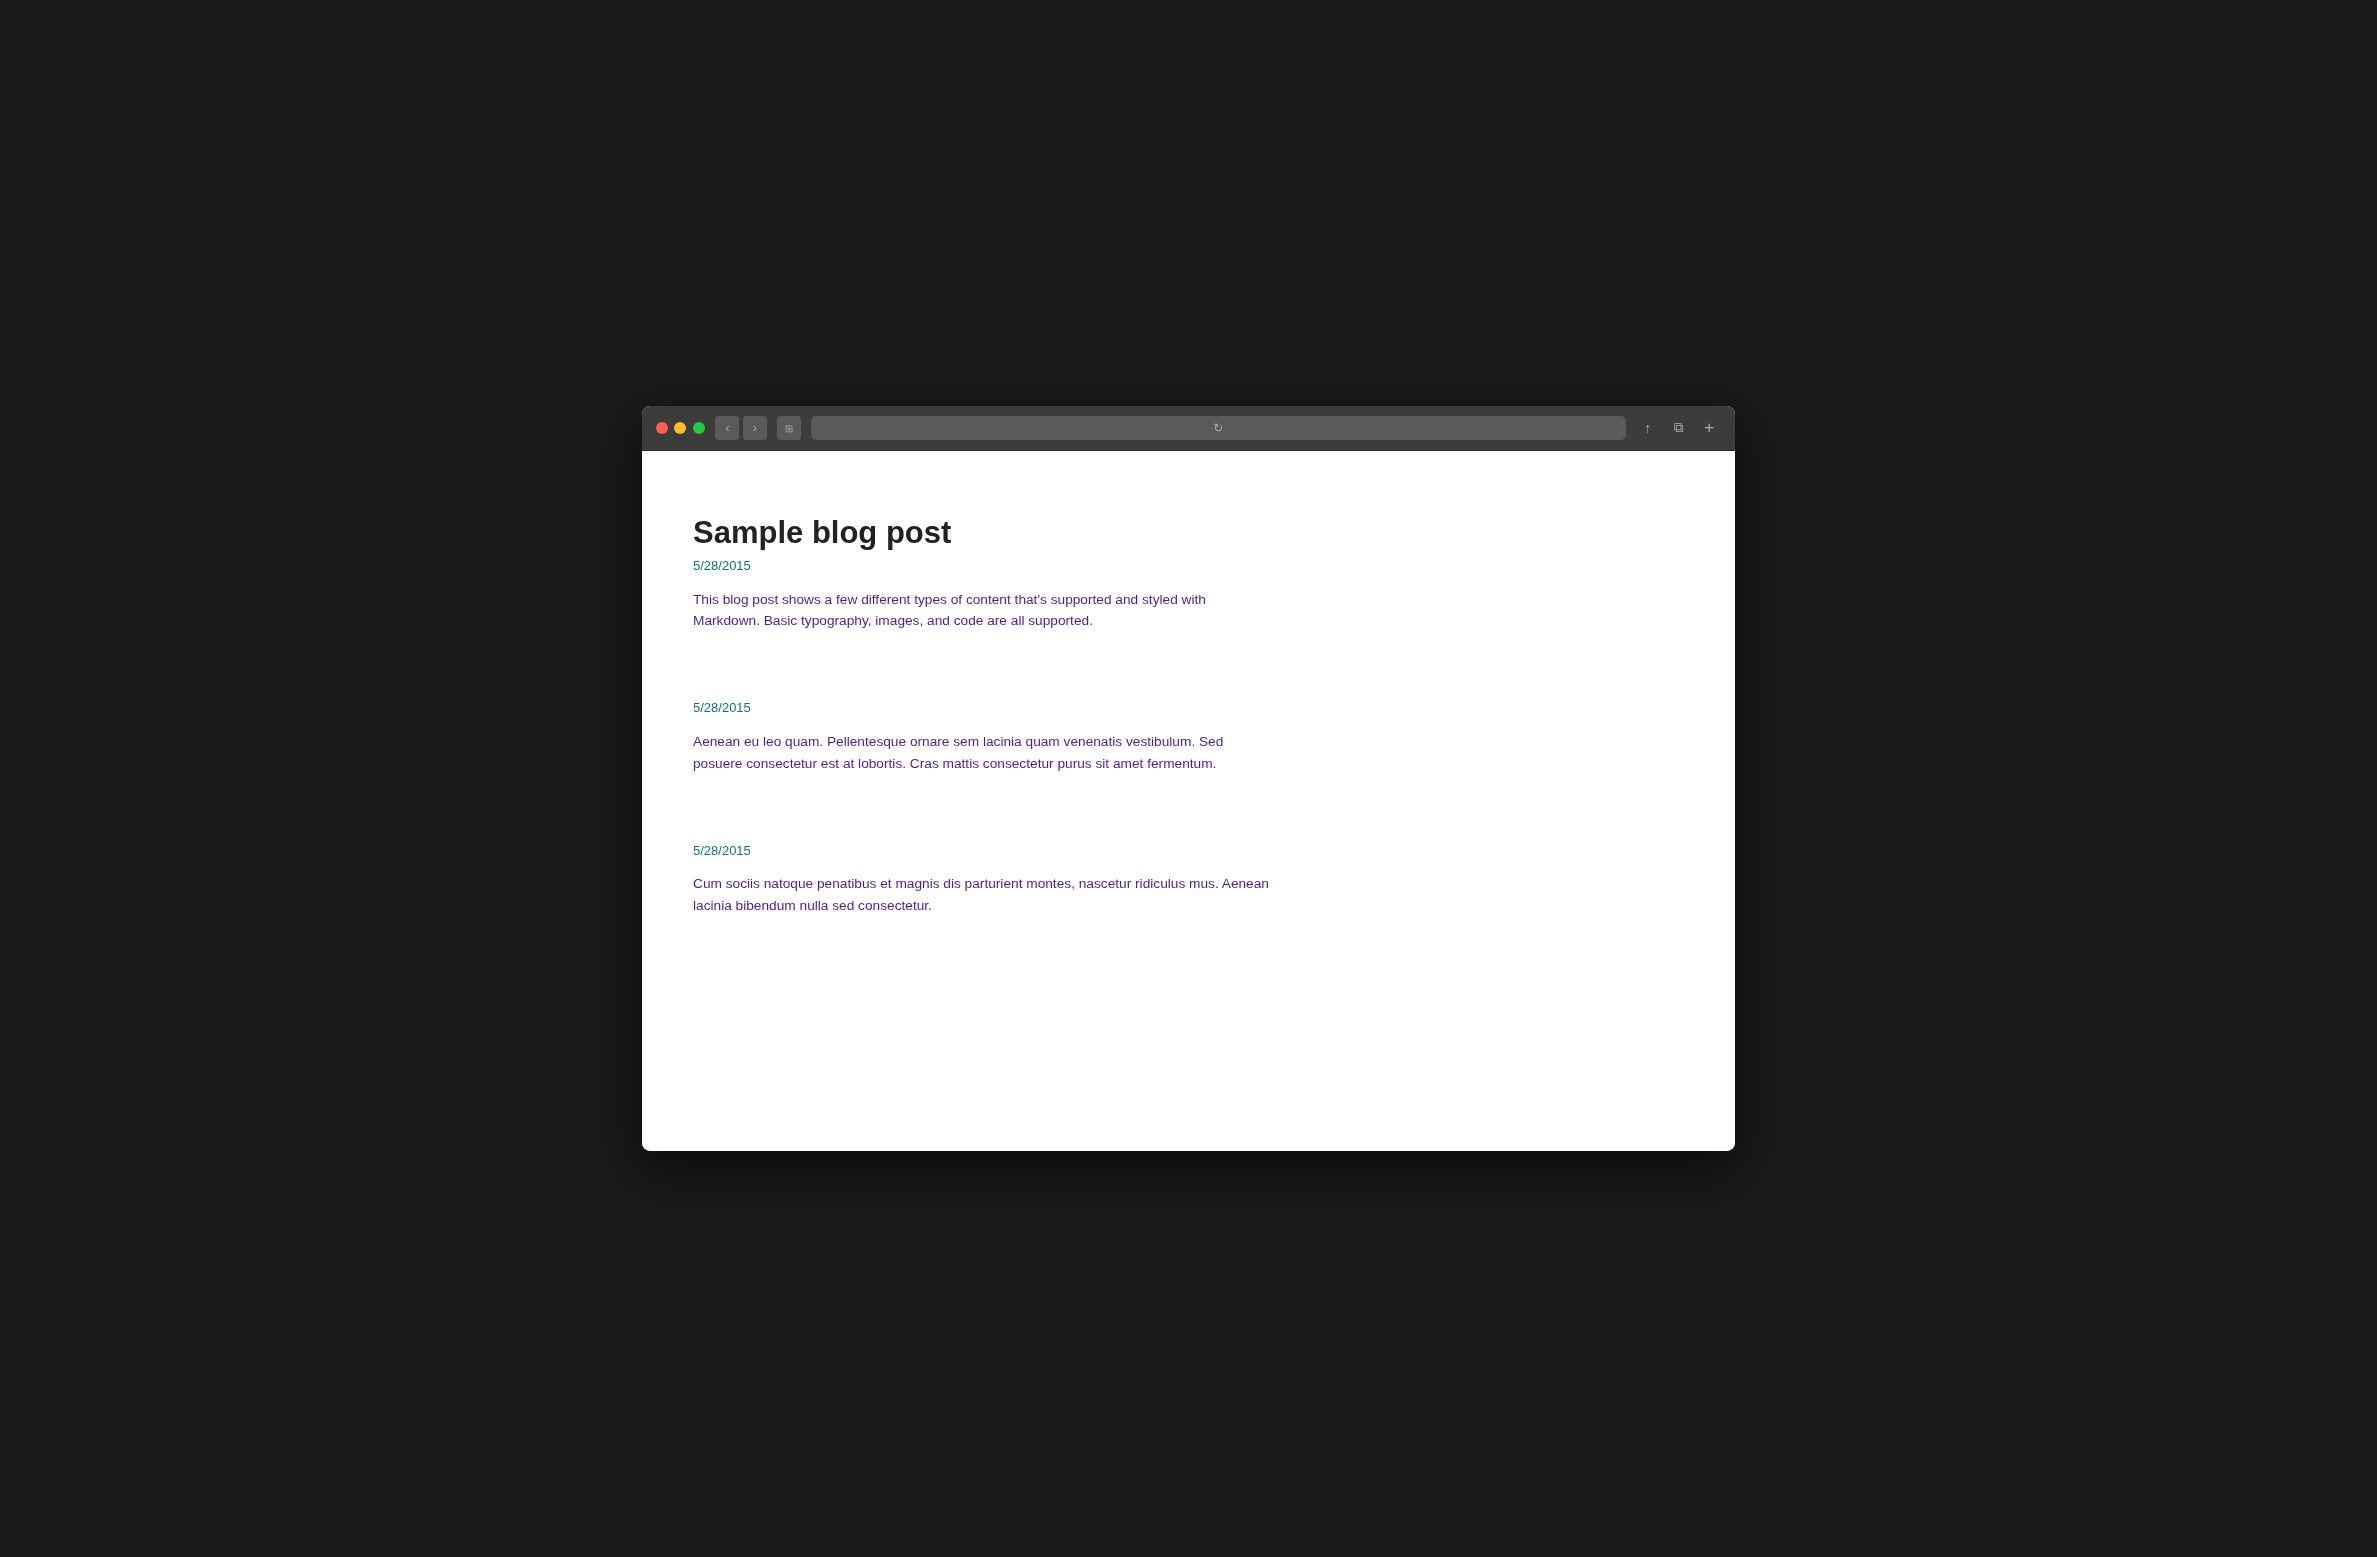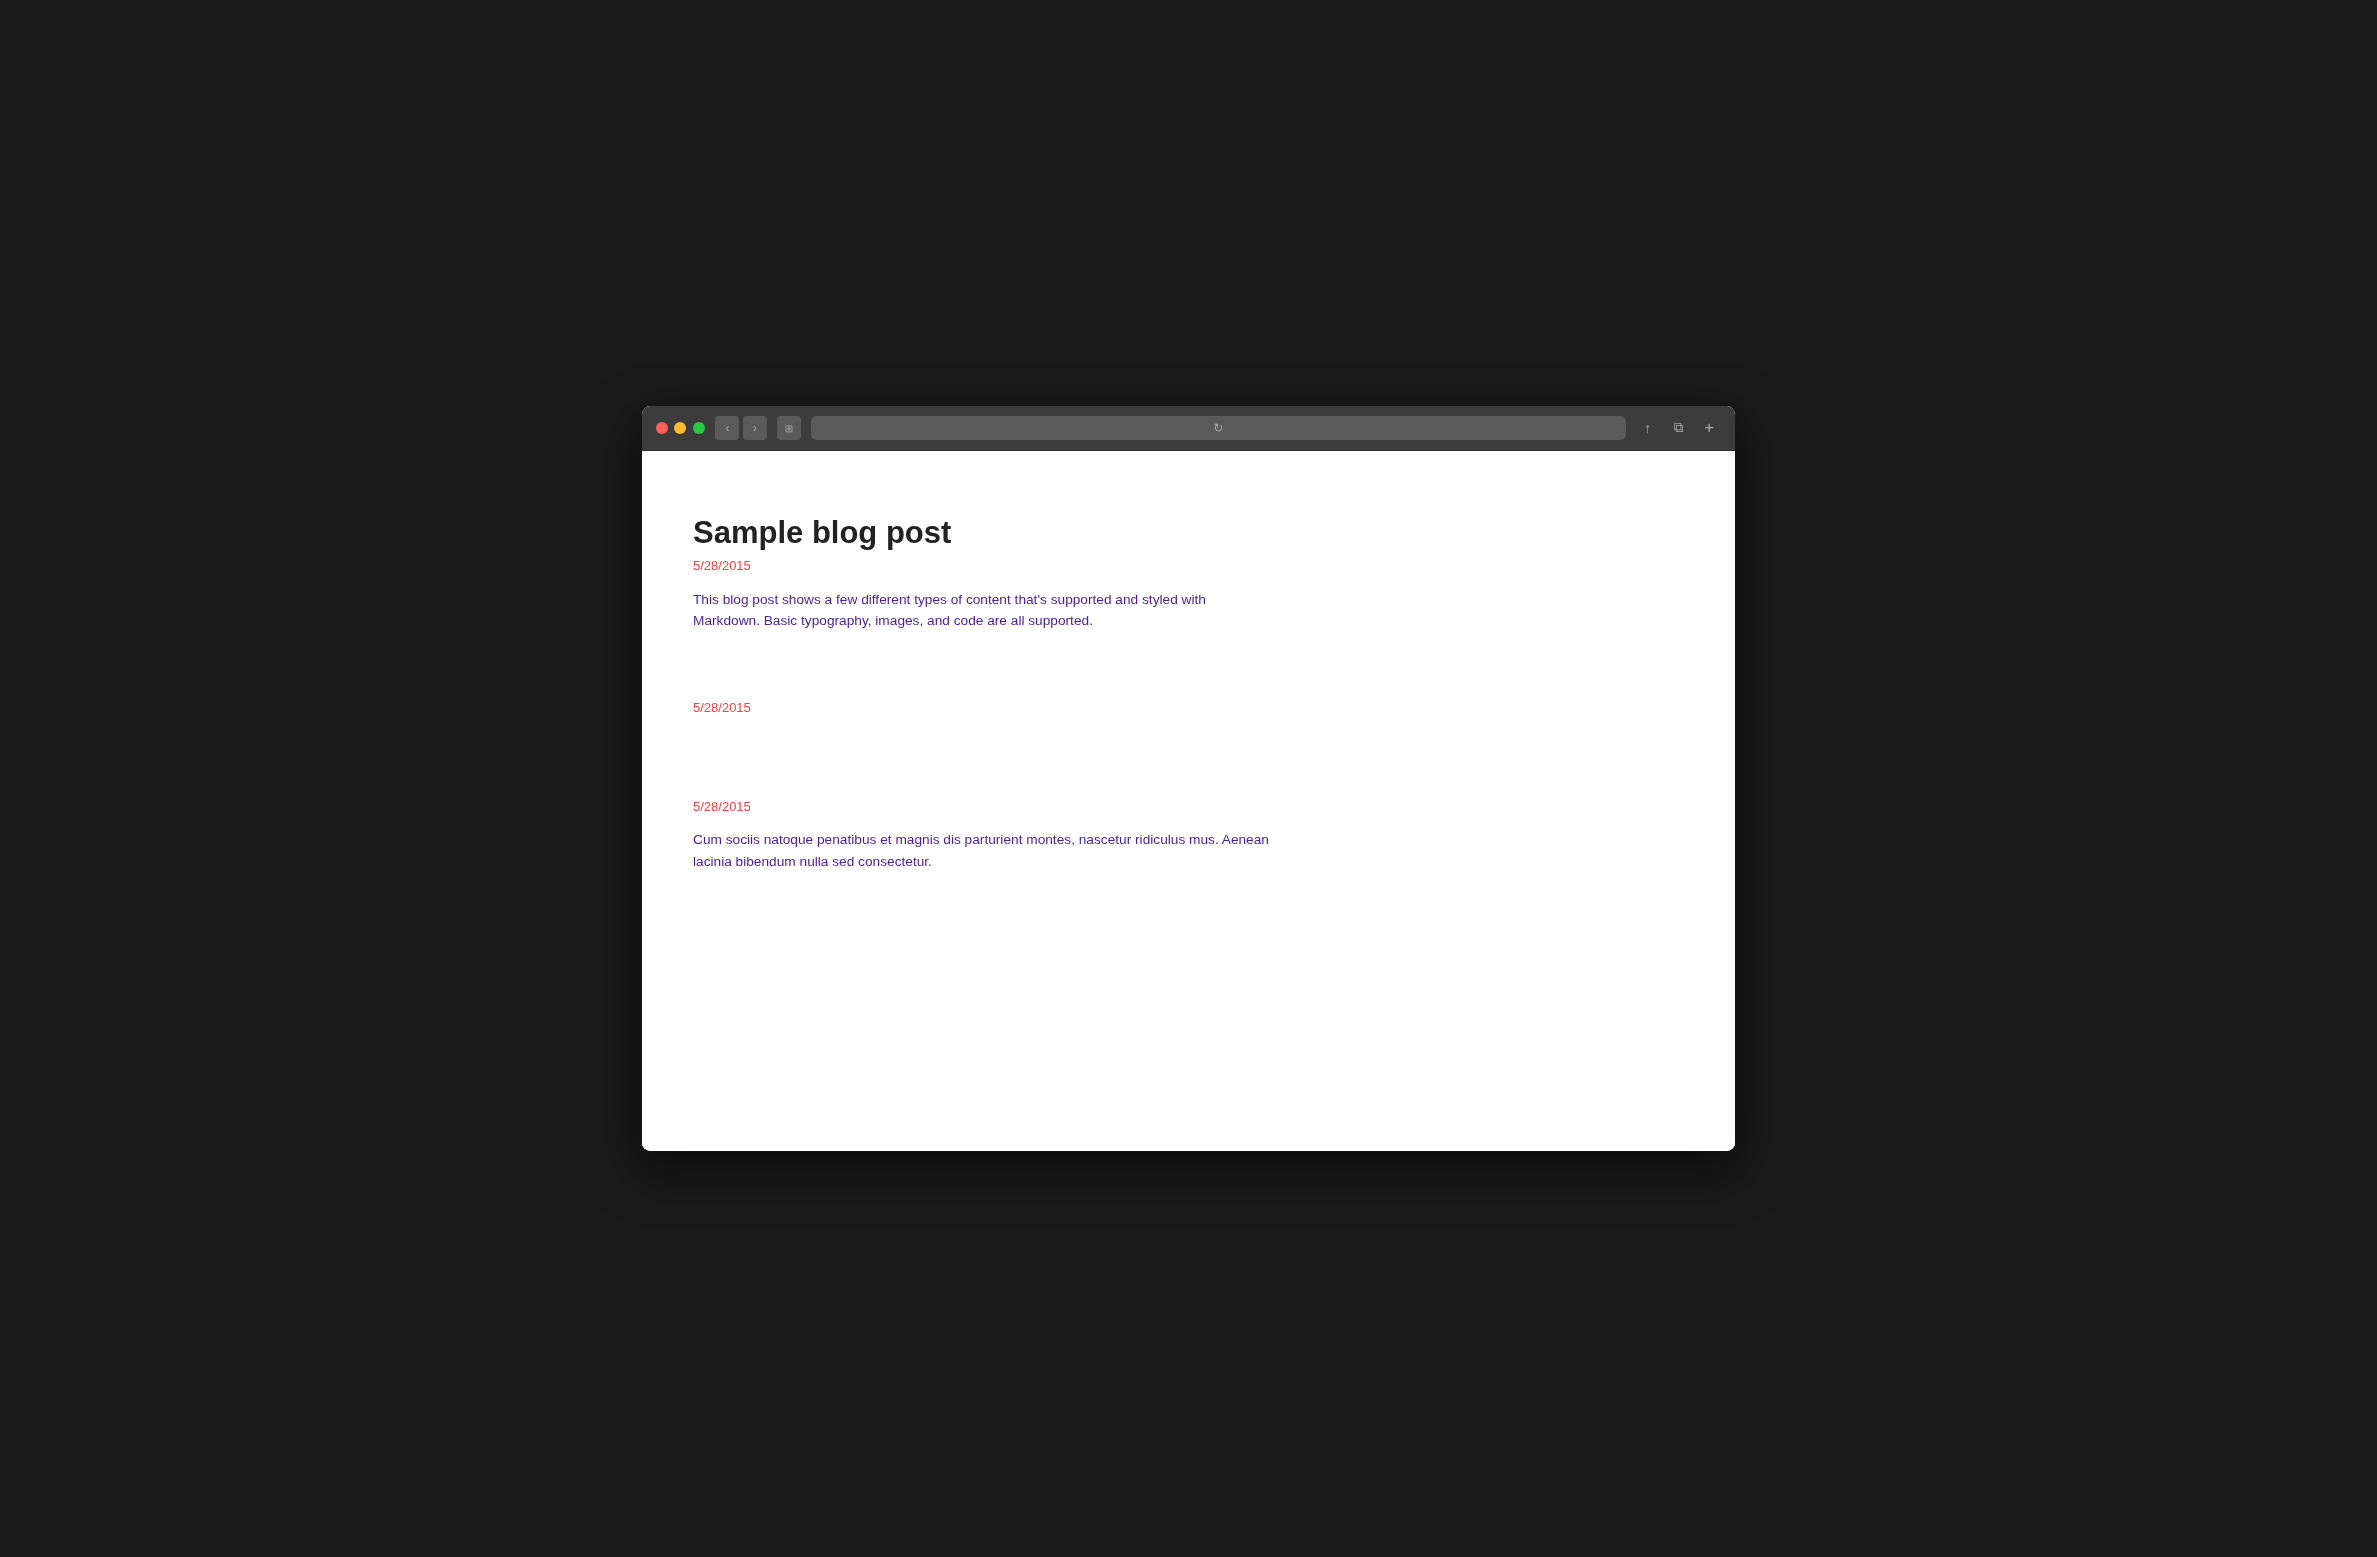--- a/index.html
+++ b/index.html
@@ -193,21 +193,21 @@
     .post-title {
       font-size: 31px;
       font-weight: 800;
       color: #222;
       margin-bottom: 6.8px;
       line-height: 1.2;
     }
 
     .post-date {
       font-size: 13px;
-      color: #ef4444;
+      color: #0f766e;
       margin-bottom: 15.4px;
     }
 
     .post-excerpt {
       font-size: 13.7px;
       color: #4c1d95;
       line-height: 1.6;
       max-width: 581px;
     }
   </style>
@@ -247,20 +247,21 @@
     <main class="posts-list">
 
       <article class="post-item">
         <h2 class="post-title">Sample blog post</h2>
         <div class="post-date">5/28/2015</div>
         <p class="post-excerpt">This blog post shows a few different types of content that's supported and styled with Markdown. Basic typography, images, and code are all supported.</p>
       </article>
 
       <article class="post-item">
         <div class="post-date">5/28/2015</div>
+        <p class="post-excerpt">Aenean eu leo quam. Pellentesque ornare sem lacinia quam venenatis vestibulum. Sed posuere consectetur est at lobortis. Cras mattis consectetur purus sit amet fermentum.</p>
       </article>
 
       <article class="post-item">
         <div class="post-date">5/28/2015</div>
         <p class="post-excerpt">Cum sociis natoque penatibus et magnis dis parturient montes, nascetur ridiculus mus. Aenean lacinia bibendum nulla sed consectetur.</p>
       </article>
     </main>
   </div>
 </div>
 

